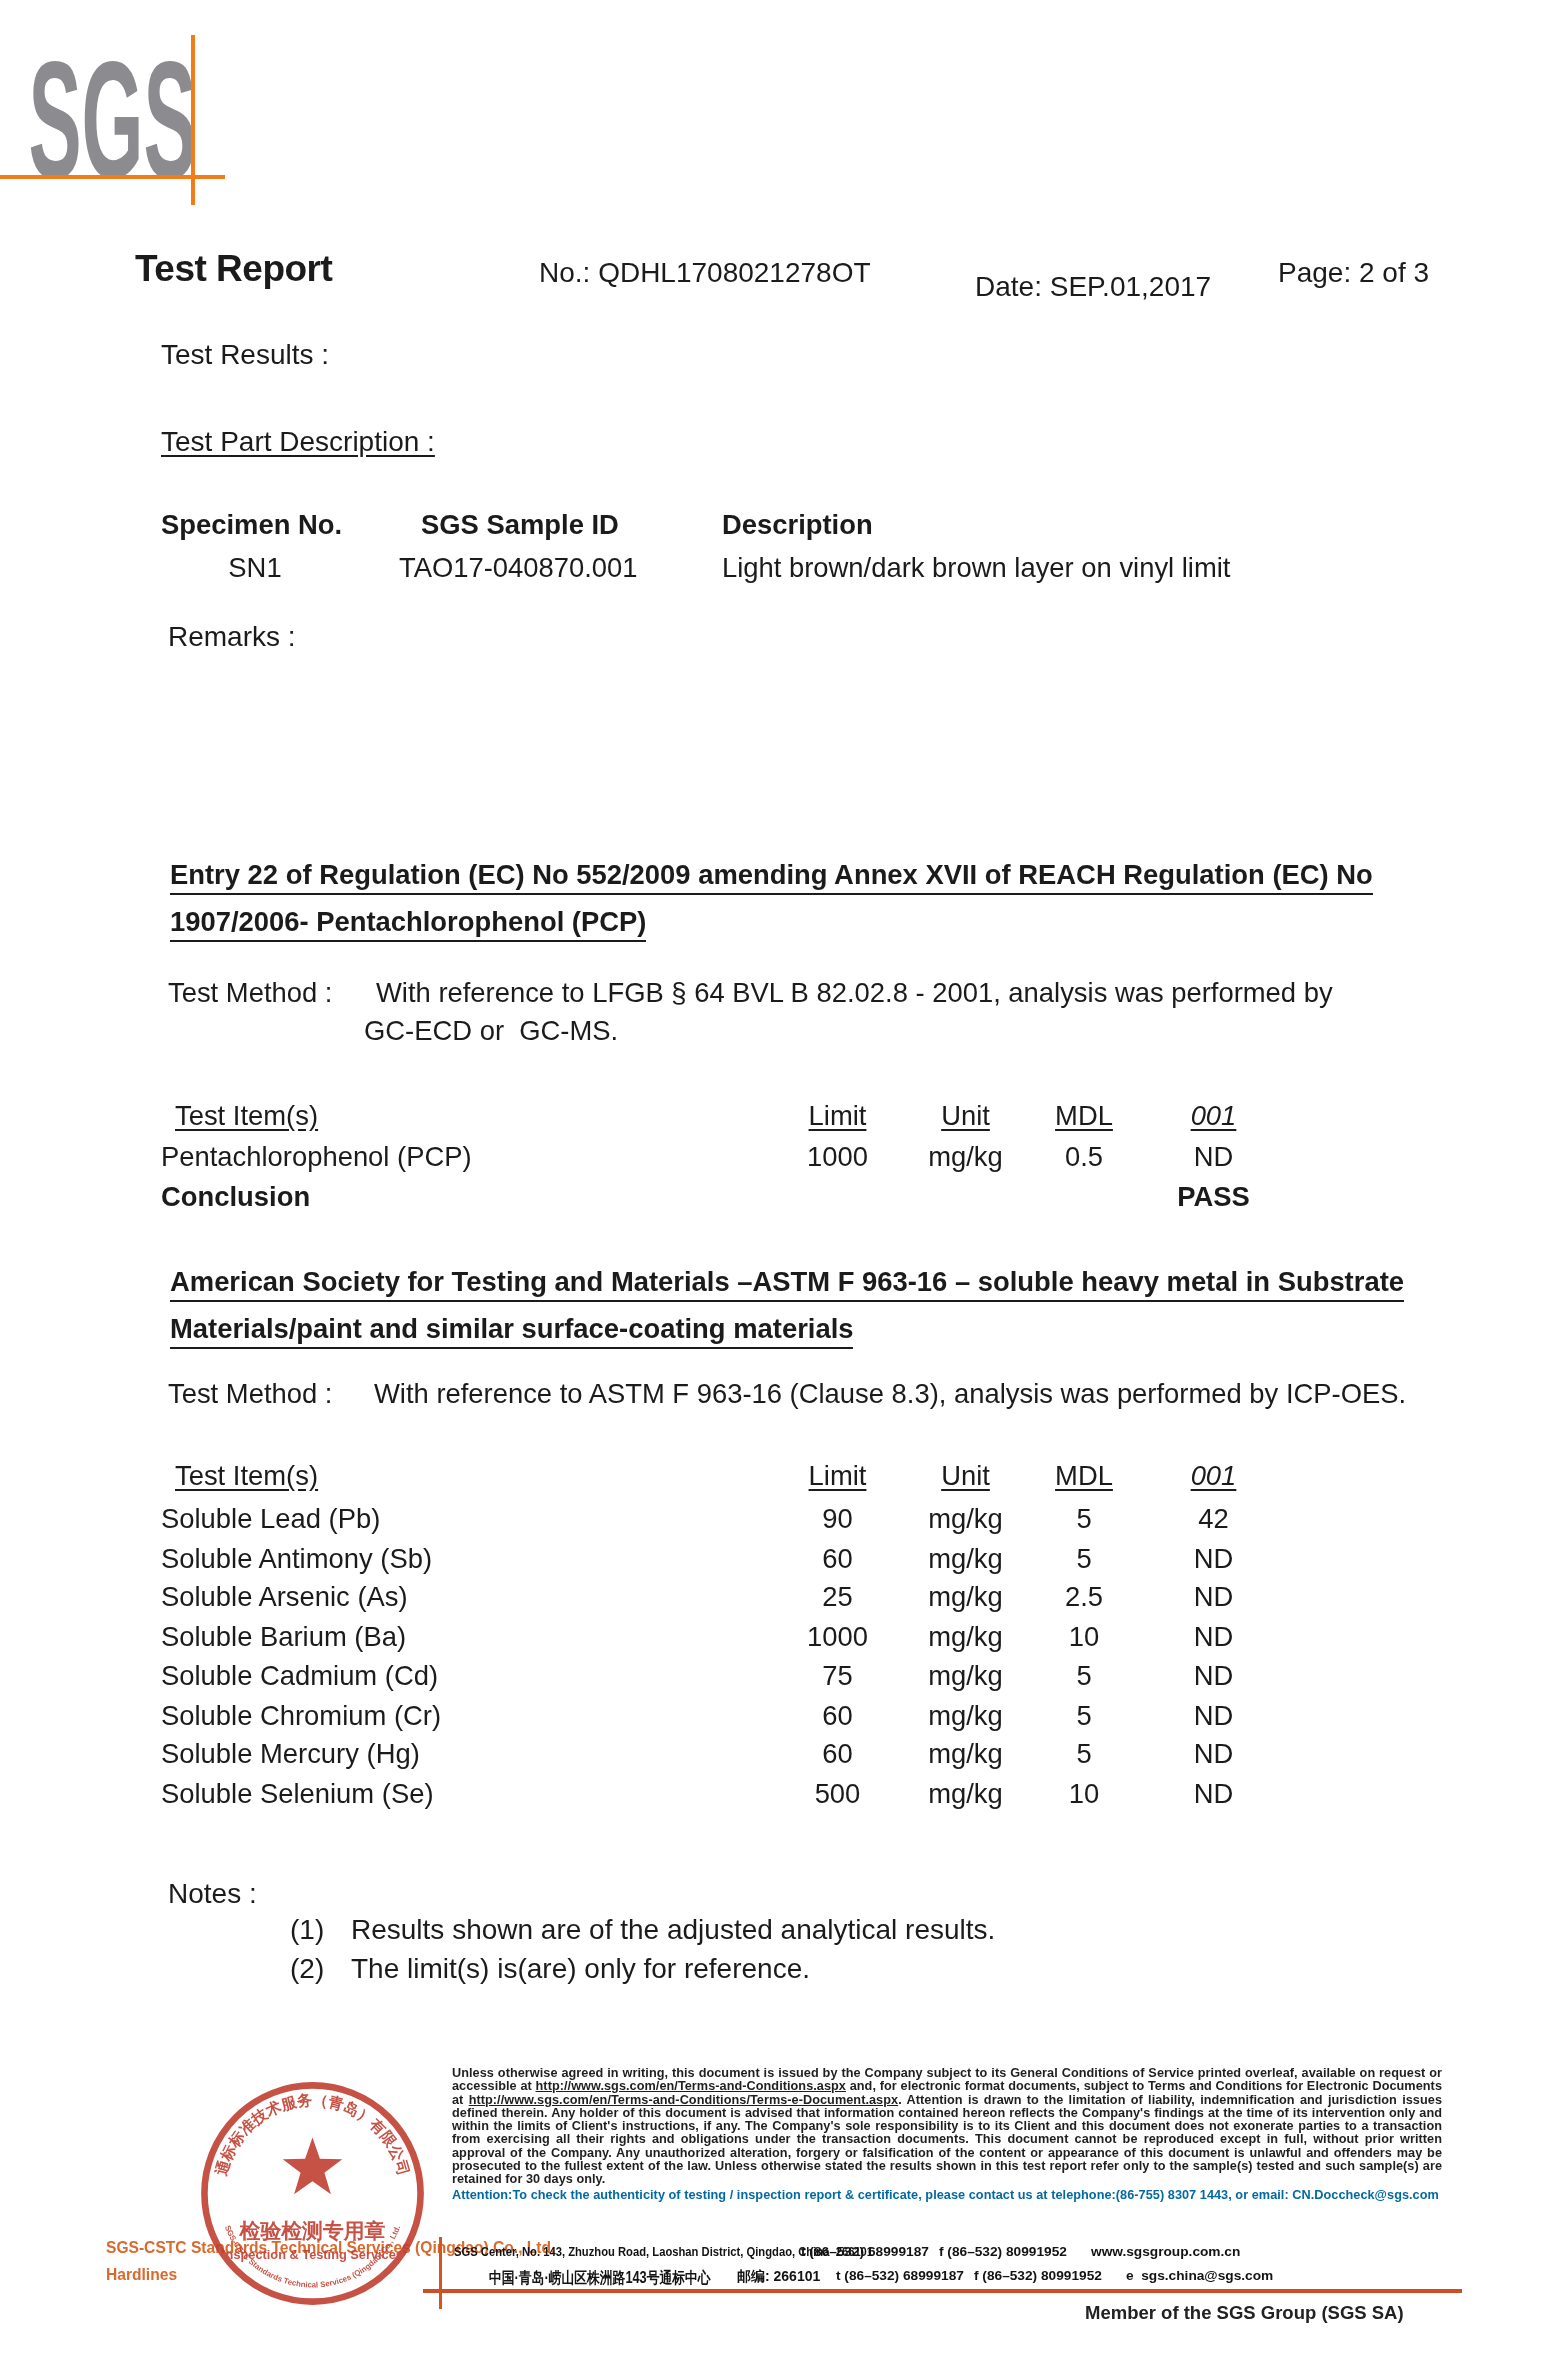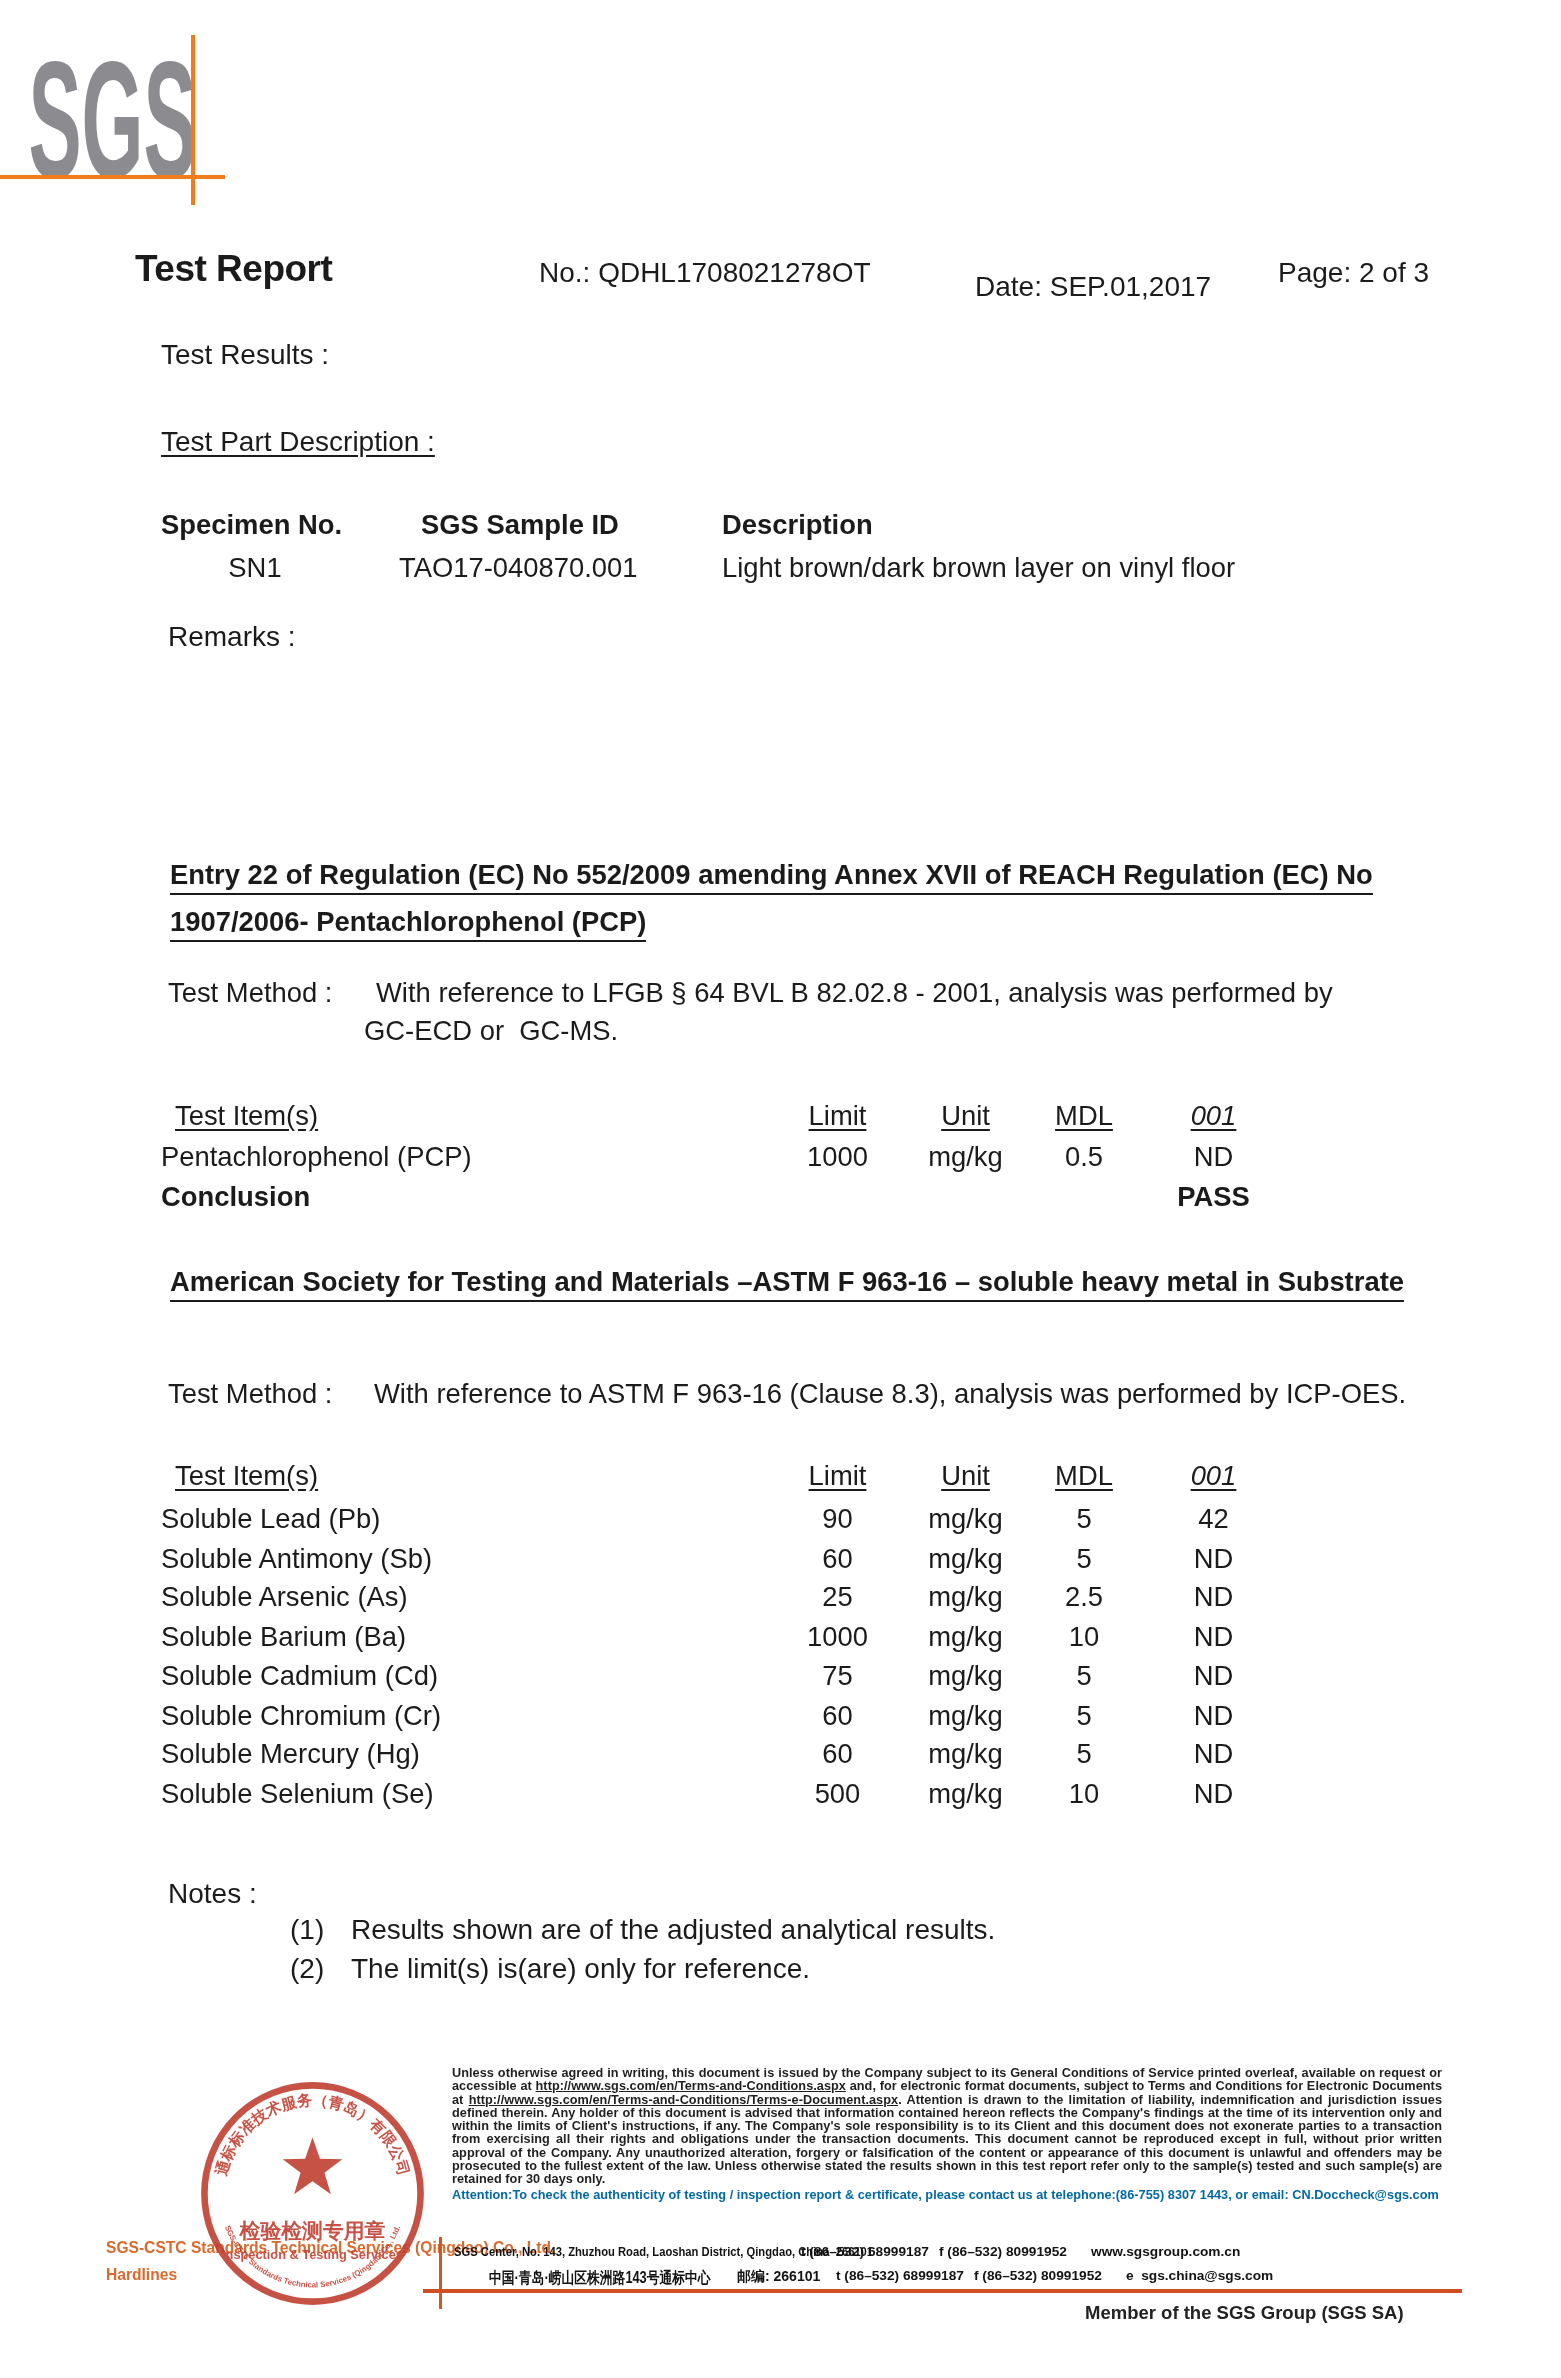--- a/index.html
+++ b/index.html
@@ -65,21 +65,21 @@
   <div class="abs fs30 u" style="left:161px;top:426px;">Test Part Description :</div>
 
   <div class="t-row" style="top:509px;">
     <span class="abs b" style="left:161px;">Specimen No.</span>
     <span class="abs b" style="left:421px;">SGS Sample ID</span>
     <span class="abs b" style="left:722px;">Description</span>
   </div>
   <div class="t-row" style="top:552px;">
     <span class="abs" style="left:170px;width:170px;text-align:center;">SN1</span>
     <span class="abs" style="left:399px;">TAO17-040870.001</span>
-    <span class="abs" style="left:722px;">Light brown/dark brown layer on vinyl floor</span>
+    <span class="abs" style="left:722px;">Light brown/dark brown layer on vinyl limit</span>
   </div>
 
   <div class="abs fs30" style="left:168px;top:621px;">Remarks :</div>
 
   <div class="abs sec-head" style="left:170px;top:859px;">Entry 22 of Regulation (EC) No 552/2009 amending Annex XVII of REACH Regulation (EC) No</div>
   <div class="abs sec-head" style="left:170px;top:906px;">1907/2006- Pentachlorophenol (PCP)</div>
 
   <div class="abs fs29" style="left:168px;top:977px;">Test Method :</div>
   <div class="abs fs29" style="left:376px;top:977px;text-align:center;">With reference to LFGB § 64 BVL B 82.02.8 - 2001, analysis was performed by</div>
   <div class="abs fs29 keepspace" style="left:364px;top:1015px;">GC-ECD or  GC-MS.</div>
@@ -97,20 +97,21 @@
     <span class="c-unit">mg/kg</span>
     <span class="c-mdl">0.5</span>
     <span class="c-001">ND</span>
   </div>
   <div class="t-row" style="top:1181px;">
     <span class="c-item b">Conclusion</span>
     <span class="c-001 b">PASS</span>
   </div>
 
   <div class="abs sec-head" style="left:170px;top:1266px;">American Society for Testing and Materials –ASTM F 963-16 – soluble heavy metal in Substrate</div>
+  <div class="abs sec-head" style="left:170px;top:1313px;">Materials/paint and similar surface-coating materials</div>
 
   <div class="abs fs29" style="left:168px;top:1378px;">Test Method :</div>
   <div class="abs fs29" style="left:374px;top:1378px;">With reference to ASTM F 963-16 (Clause 8.3), analysis was performed by ICP-OES.</div>
 
   <div class="t-row t-head" style="top:1460px;">
     <span class="c-item u">Test Item(s)</span>
     <span class="c-limit u">Limit</span>
     <span class="c-unit u">Unit</span>
     <span class="c-mdl u">MDL</span>
     <span class="c-001 u i">001</span>

